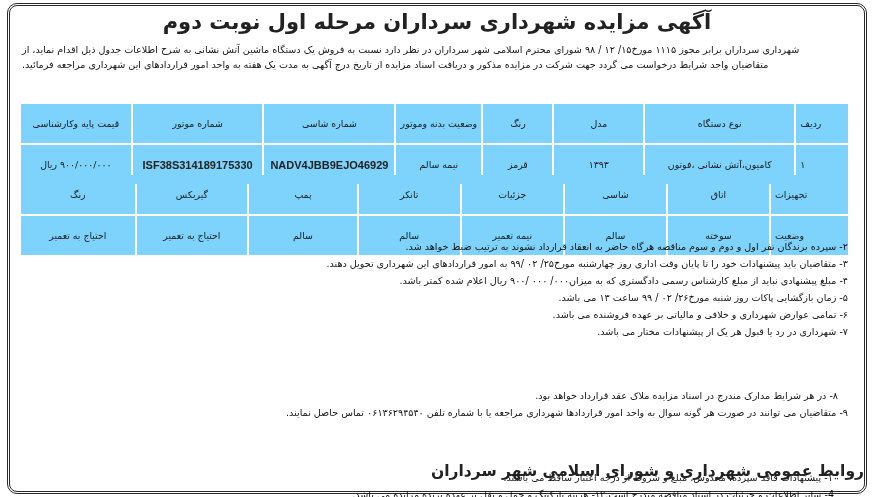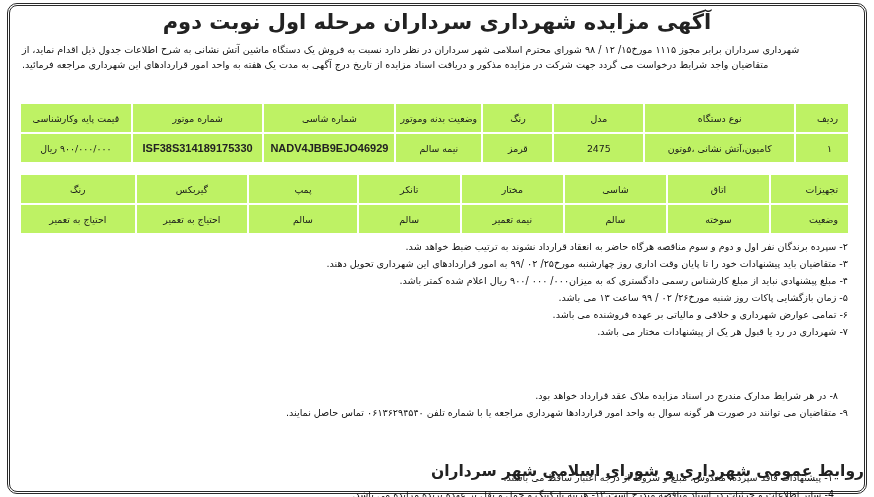--- a/index.html
+++ b/index.html
@@ -18,24 +18,24 @@
     }
     .intro {
       position: absolute; left: 12px; right: 12px; top: 37px;
       font-size: 9.6px; line-height: 14.5px; text-align: left; color: #111;
     }
     table.grid {
       position: absolute; right: 14px; border-collapse: separate;
       border-spacing: 2px; direction: rtl;
     }
     table.grid td {
-      background: #bef264; text-align: center; font-size: 9.4px;
-      color: #1a1a1a; height: 28px; padding: 0 4px; white-space: nowrap; margin-left: 39px;
+      background: #7dd3fc; text-align: center; font-size: 9.4px;
+      color: #1a1a1a; height: 39px; padding: 0 4px; white-space: nowrap; margin-left: 39px;
     }
-    table.grid td.first { text-align: right; padding-right: 10px; }
+    table.grid td.first { text-align: left; padding-right: 10px; }
     table.grid td.latin { font-family: "Liberation Sans", sans-serif; font-weight: bold; font-size: 11px; color: #222; }
     #main-table { top: 96px; width: 831px; }
     #status-table { top: 167px; width: 831px; }
     .conditions {
       position: absolute; right: 16px; left: 10px; top: 233px;
       font-size: 9.6px; line-height: 16.9px; text-align: right; color: #111;
     }
     .conditions .line { white-space: nowrap; }
     .conditions .line.indent1 { padding-right: 10px; margin-top: 48px; }
     .conditions .line.indent2 { padding-right: 14px; }
@@ -64,37 +64,37 @@
       <td style="width:90px">مدل</td>
       <td style="width:70px">رنگ</td>
       <td style="width:85px">وضعیت بدنه وموتور</td>
       <td style="width:130px">شماره شاسی</td>
       <td style="width:130px">شماره موتور</td>
       <td style="width:110px">قیمت پایه وکارشناسی</td>
     </tr>
     <tr>
       <td class="first" style="padding-right:16px">۱</td>
       <td>کامیون،آتش نشانی ،فوتون</td>
-      <td>2475</td>
+      <td>۱۳۹۳</td>
       <td>قرمز</td>
       <td>نیمه سالم</td>
       <td class="latin">NADV4JBB9EJO46929</td>
       <td class="latin">ISF38S314189175330</td>
       <td>۹۰۰/۰۰۰/۰۰۰ ریال</td>
     </tr>
   </tbody>
     </table>
 
   <table class="grid" id="status-table">
     <tbody>
         <tr>
       <td class="first" style="width:78px">تجهیزات</td>
       <td style="width:103px">اتاق</td>
       <td style="width:103px">شاسی</td>
-      <td style="width:103px">مختار</td>
+      <td style="width:103px">جزئیات</td>
       <td style="width:103px">تانکر</td>
       <td style="width:110px">پمپ</td>
       <td style="width:112px">گیربکس</td>
       <td style="width:115px">رنگ</td>
     </tr>
     <tr>
       <td class="first">وضعیت</td>
       <td>سوخته</td>
       <td>سالم</td>
       <td>نیمه تعمیر</td>

